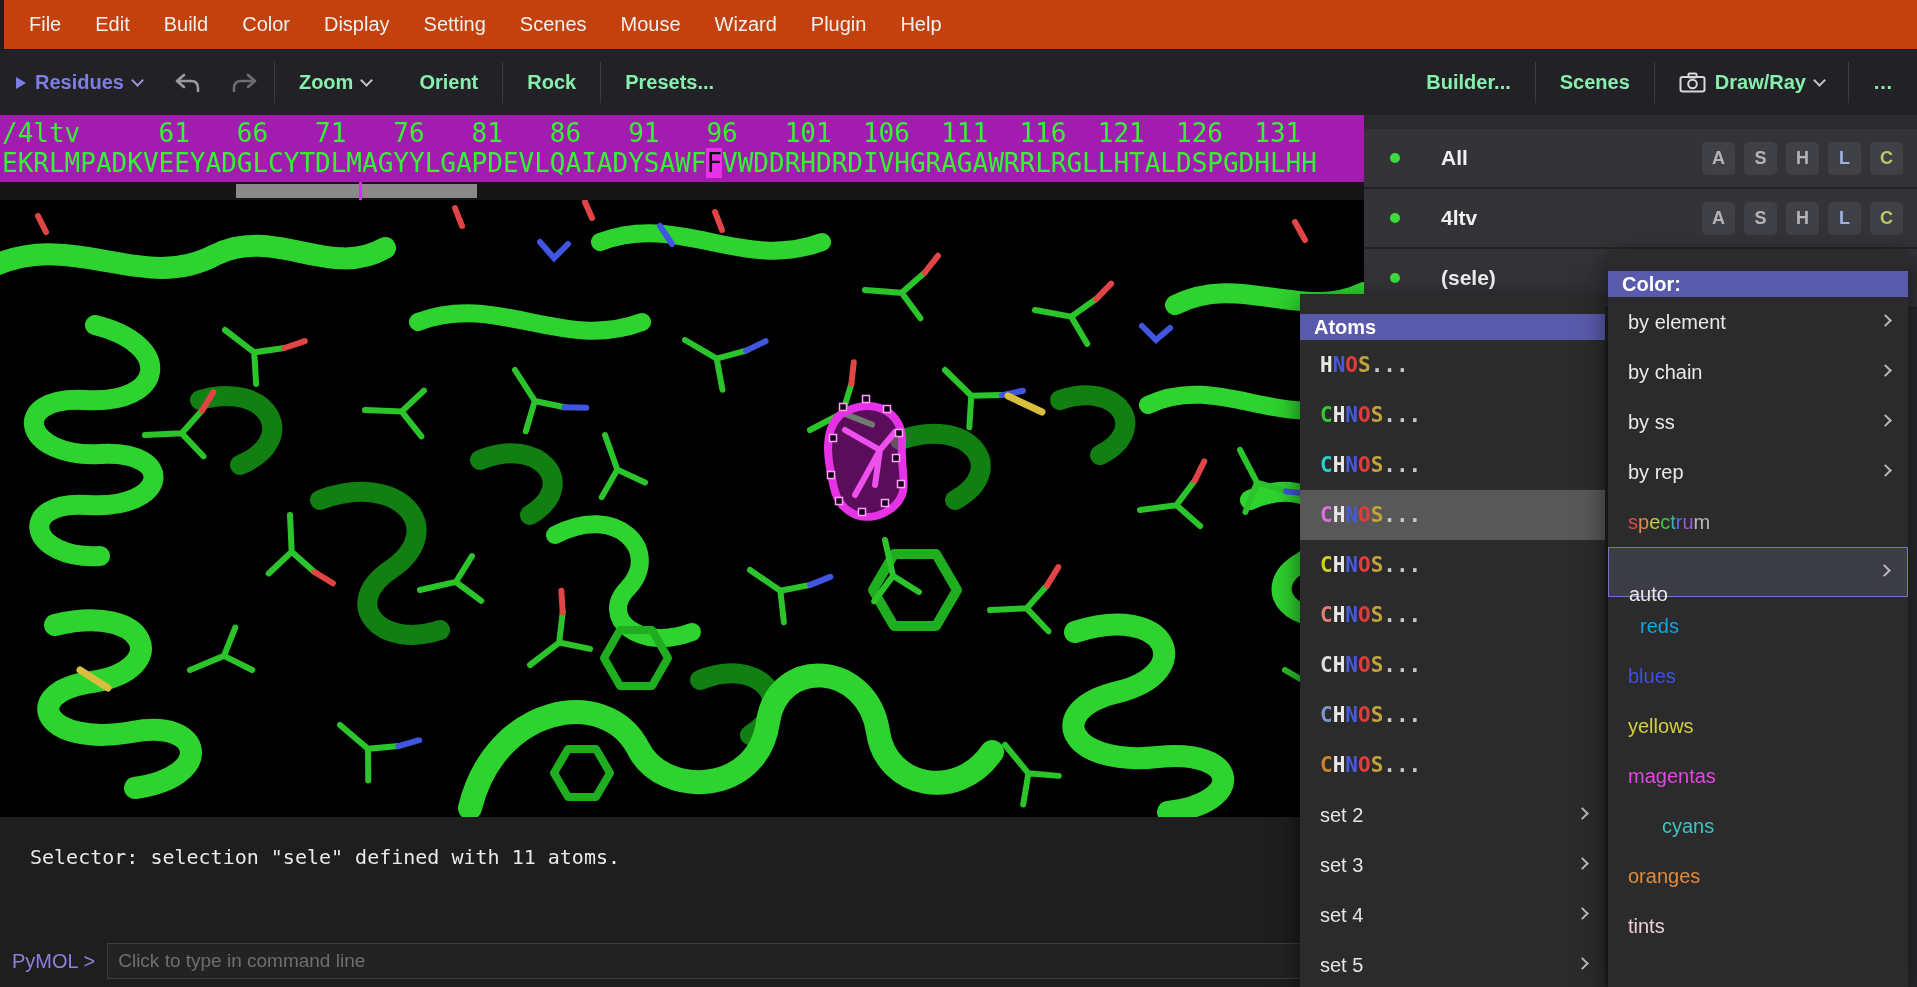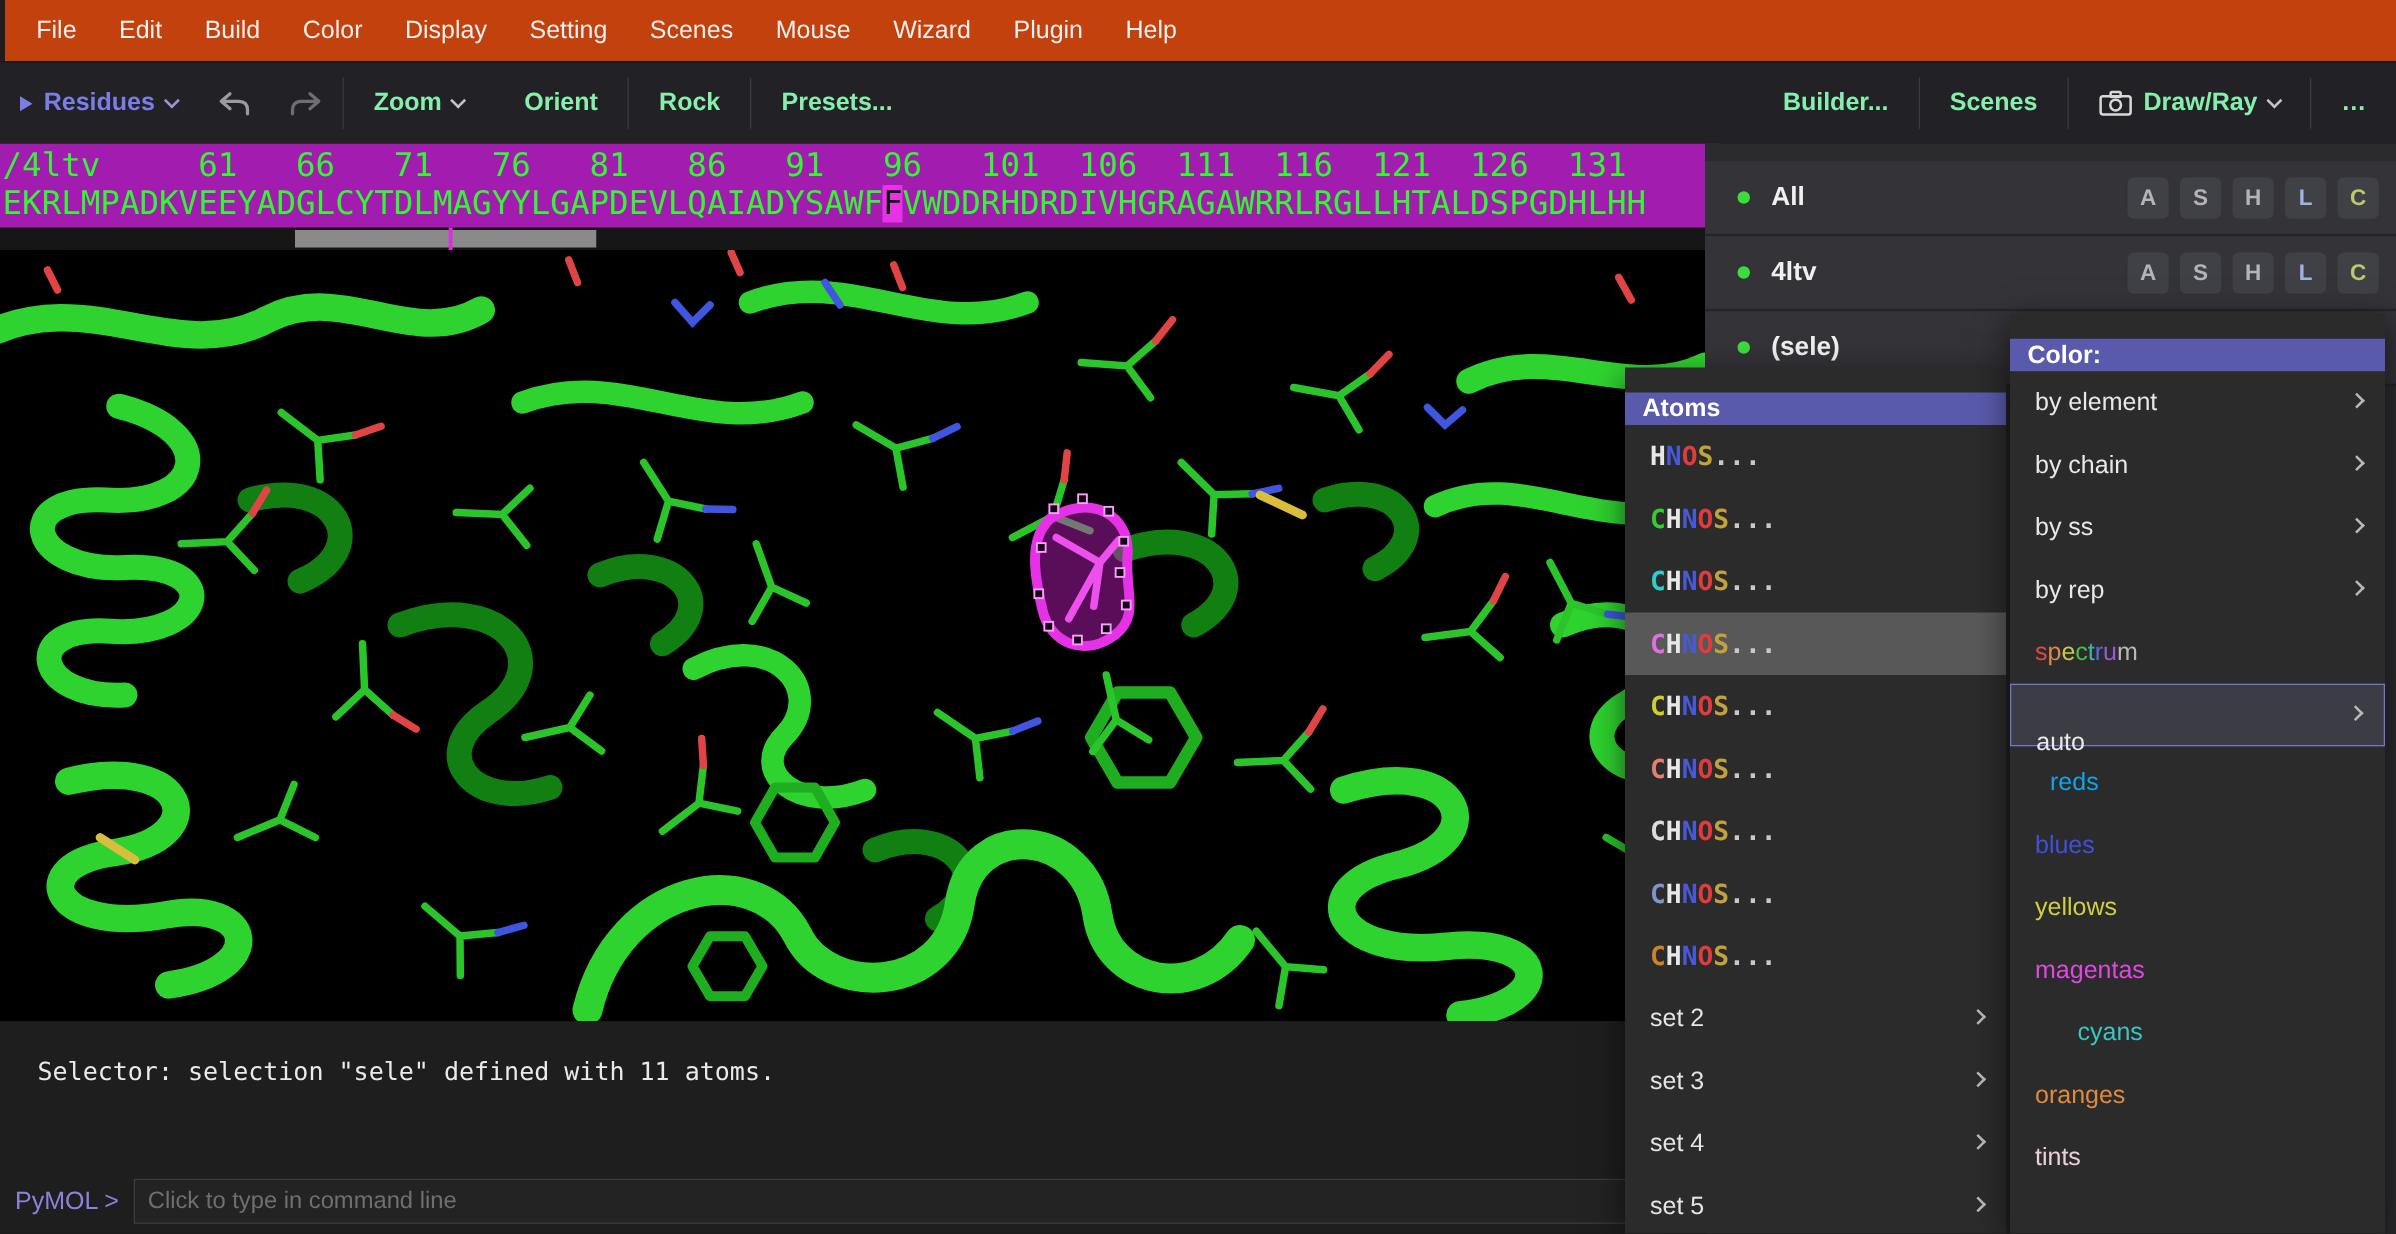--- a/index.html
+++ b/index.html
@@ -47,21 +47,21 @@
             display:flex; align-items:center; padding:0 12px; gap:12px; }
   .prompt { color:#8b82dd; font-size:20px; white-space:nowrap; }
   .cmd-input { flex:1; height:36px; background:#232323; border:1px solid #3c3c3c; color:#dddddd;
                font-size:19px; padding:0 10px; outline:none; font-family:"Liberation Sans",sans-serif; }
   .cmd-input::placeholder { color:#6f6f6f; }
 
   
   .right-panel { position:absolute; top:115px; left:1364px; width:553px; height:872px;
                  background:#2b2b2e; padding-top:14px; }
   .obj-row { height:60px; display:flex; align-items:center; padding:0 14px 0 26px;
-             background:#333338; border-bottom:2px solid #242428; cursor:default; }
+             background:#333338; border-bottom:2px solid #242428; cursor:default;gap:24px; }
   .obj-bullet { width:10px; height:10px; border-radius:50%; background:#3cdc3c; margin-right:17px; flex:none; }
   .obj-label { color:#f0f0f0; font-size:21px; font-weight:bold; flex:1; }
   .obj-btns { display:flex; gap:9px; }
   .obj-btn { width:33px; height:33px; border-radius:5px; background:#404047; color:#b4b4b8;
              font-size:18px; font-weight:bold; display:flex; align-items:center; justify-content:center; }
   .obj-btn.btn-l { color:#9fb2e0; }
   .obj-btn.btn-c { color:#bcc96a; }
 
   
   .menu { position:absolute; background:#2b2b2b; box-shadow:0 8px 26px rgba(0,0,0,.6); z-index:20; overflow:hidden; }

